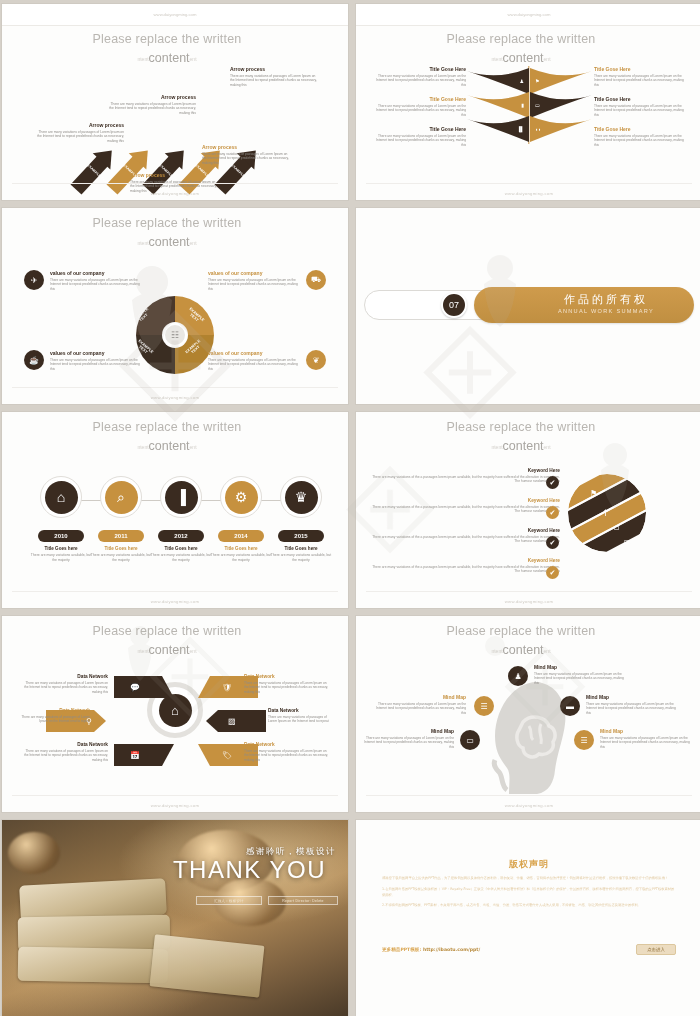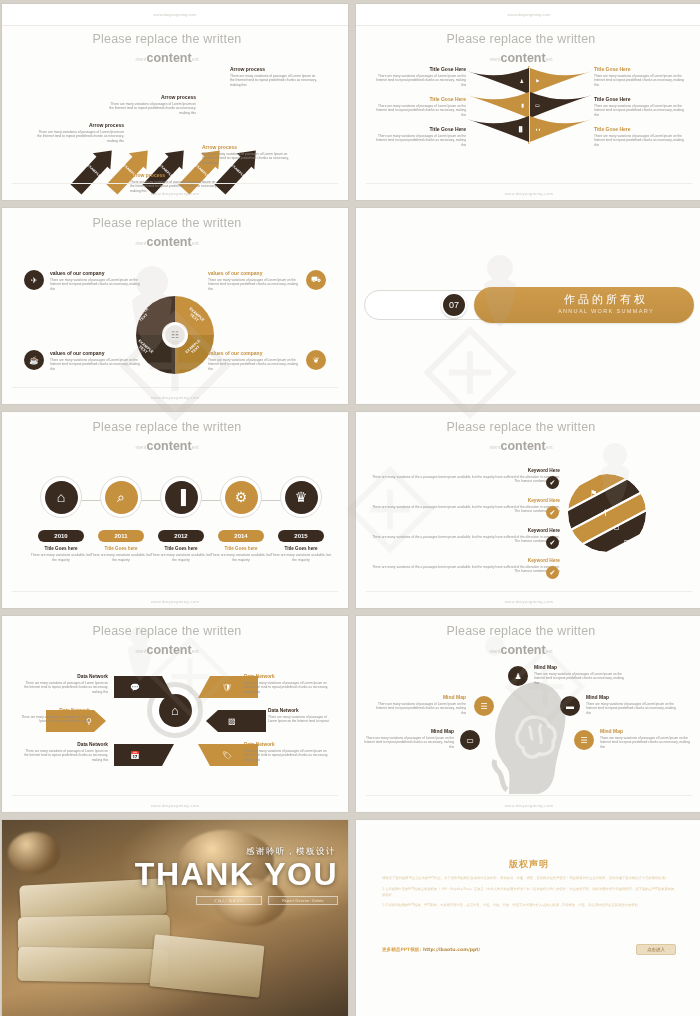--- a/index.html
+++ b/index.html
@@ -37,21 +37,21 @@
   .footline {
     position:absolute; left:10px; right:10px; bottom:16px;
     height:1px; background:#efedea;
   }
   .title-wrap { position:absolute; left:0; right:16px; top:8px; text-align:center; }
   .t1 {
     font-size:12.5px; color:#b9b6b1; font-weight:400; letter-spacing:.2px;
   }
   .t2 { margin-top:5px; font-size:12.5px; color:#b9b6b1; }
   .t2 .sm { font-size:5px; color:#d3d0cb; vertical-align:middle; }
-  .t2 .bg { font-weight:bold; color:#a9a6a1;text-align:right; }
+  .t2 .bg { font-weight:normal; color:#a9a6a1;text-align:right; }
 
   
   .arrowstage { position:absolute; inset:0; }
   .arw {
     position:absolute; width:52px; height:15px;
     transform-origin:0 50%;
   }
   .arw .shaft { position:absolute; left:0; top:0; width:40px; height:15px; }
   .arw .head {
     position:absolute; left:38px; top:-5px;
@@ -241,22 +241,22 @@
     background:linear-gradient(165deg,#e8dcc2,#cbb890 55%,#a89164);
     box-shadow:0 1px 3px rgba(0,0,0,.35);
   }
   .ty-cn{
     position:absolute; right:12px; top:26px; color:#fff;
     font-size:8.5px; letter-spacing:1.5px;
     font-family:"DejaVu Sans", sans-serif;
     text-shadow:0 1px 3px rgba(0,0,0,.5);
   }
   .ty-en{
-    position:absolute; right:10px; top:36px; color:#fff;
-    font-size:32px; letter-spacing:1.5px; font-weight:700;
+    position:absolute; right:22px; top:36px; color:#fff;
+    font-size:24px; letter-spacing:1.5px; font-weight:400;
     text-shadow:0 1px 5px rgba(0,0,0,.45);
   }
   .ty-btn{
     position:absolute; top:76px; height:9px;
     border:1px solid rgba(255,255,255,.55);
     display:flex;align-items:center;justify-content:center;
     color:#f3e7d3; font-size:3.4px; letter-spacing:.3px;
     background:rgba(255,255,255,.06);
   }
 

